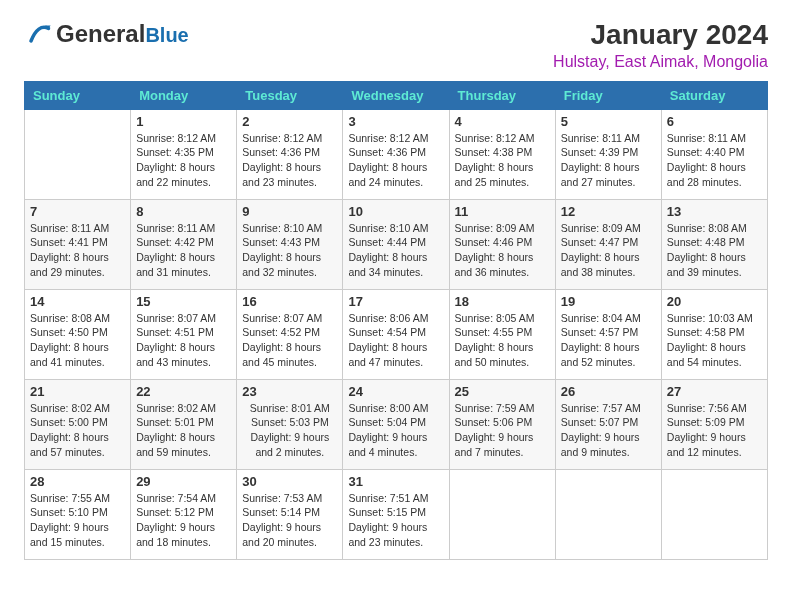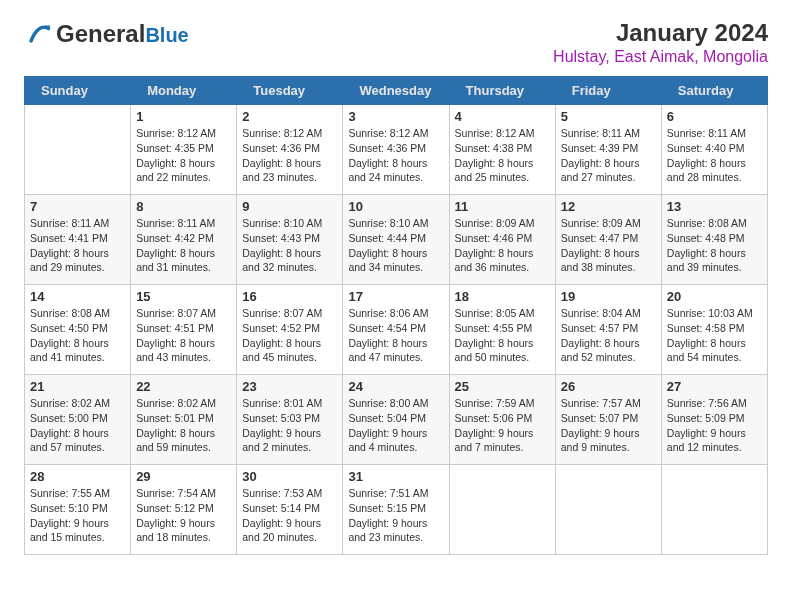--- a/index.html
+++ b/index.html
@@ -35,41 +35,41 @@
       margin-top: 8px;
     }
     .logo-icon {
       width: 28px;
       height: 28px;
     }
     .title-area {
       text-align: right;
     }
     .month-title {
-      font-size: 24px;
+      font-size: 28px;
       font-weight: bold;
       color: #333;
       line-height: 1.1;
     }
     .location-title {
       font-size: 16px;
       color: #a21caf;
       margin-top: 2px;
     }
     table {
       width: 100%;
       border-collapse: collapse;
       table-layout: fixed;
     }
     thead th {
       background-color: #2c6fad;
-      color: #e5e5e5;
+      color: #5eead4;
       font-size: 13px;
       font-weight: bold;
-      padding: 6px 16px;
+      padding: 6px 8px;
       text-align: left;
       border: 1px solid #2c6fad;
     }
     tbody td {
       border: 1px solid #ccc;
       vertical-align: top;
       padding: 4px 5px;
       font-size: 11px;
       color: #333;
       height: 90px;
@@ -285,21 +285,21 @@
         </td>
         <td>
           <span class="day-number">22</span>
           <div class="day-info" style="white-space: pre-line;">Sunrise: 8:02 AM
 Sunset: 5:01 PM
 Daylight: 8 hours
 and 59 minutes.</div>
         </td>
         <td>
           <span class="day-number">23</span>
-          <div class="day-info" style="white-space: pre-line;">Sunrise: 8:01 AM
+          <div class="day-info" style="white-space: pre-line; text-align: center;">Sunrise: 8:01 AM
 Sunset: 5:03 PM
 Daylight: 9 hours
 and 2 minutes.</div>
         </td>
         <td>
           <span class="day-number">24</span>
           <div class="day-info" style="white-space: pre-line;">Sunrise: 8:00 AM
 Sunset: 5:04 PM
 Daylight: 9 hours
 and 4 minutes.</div>

